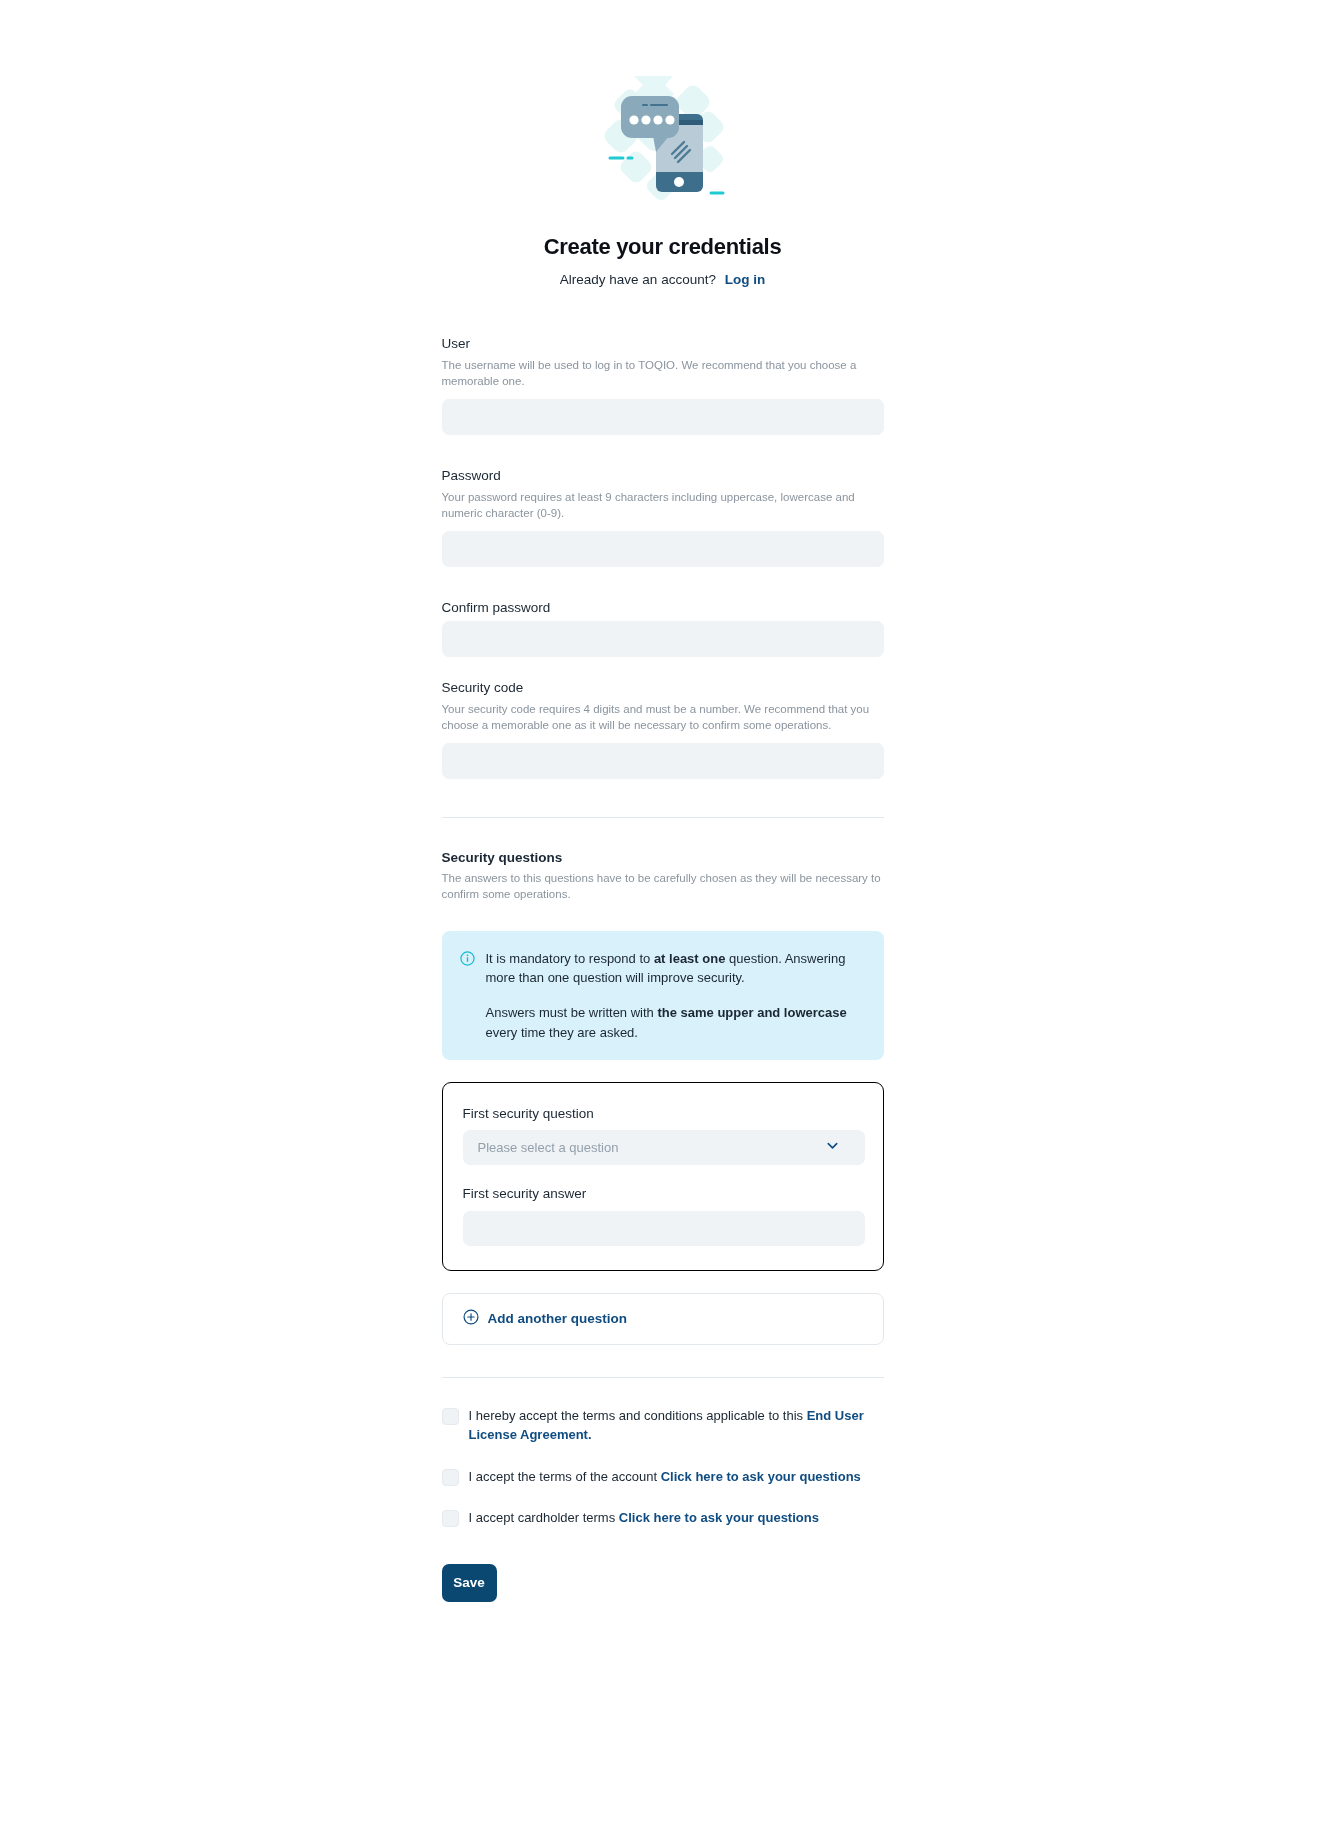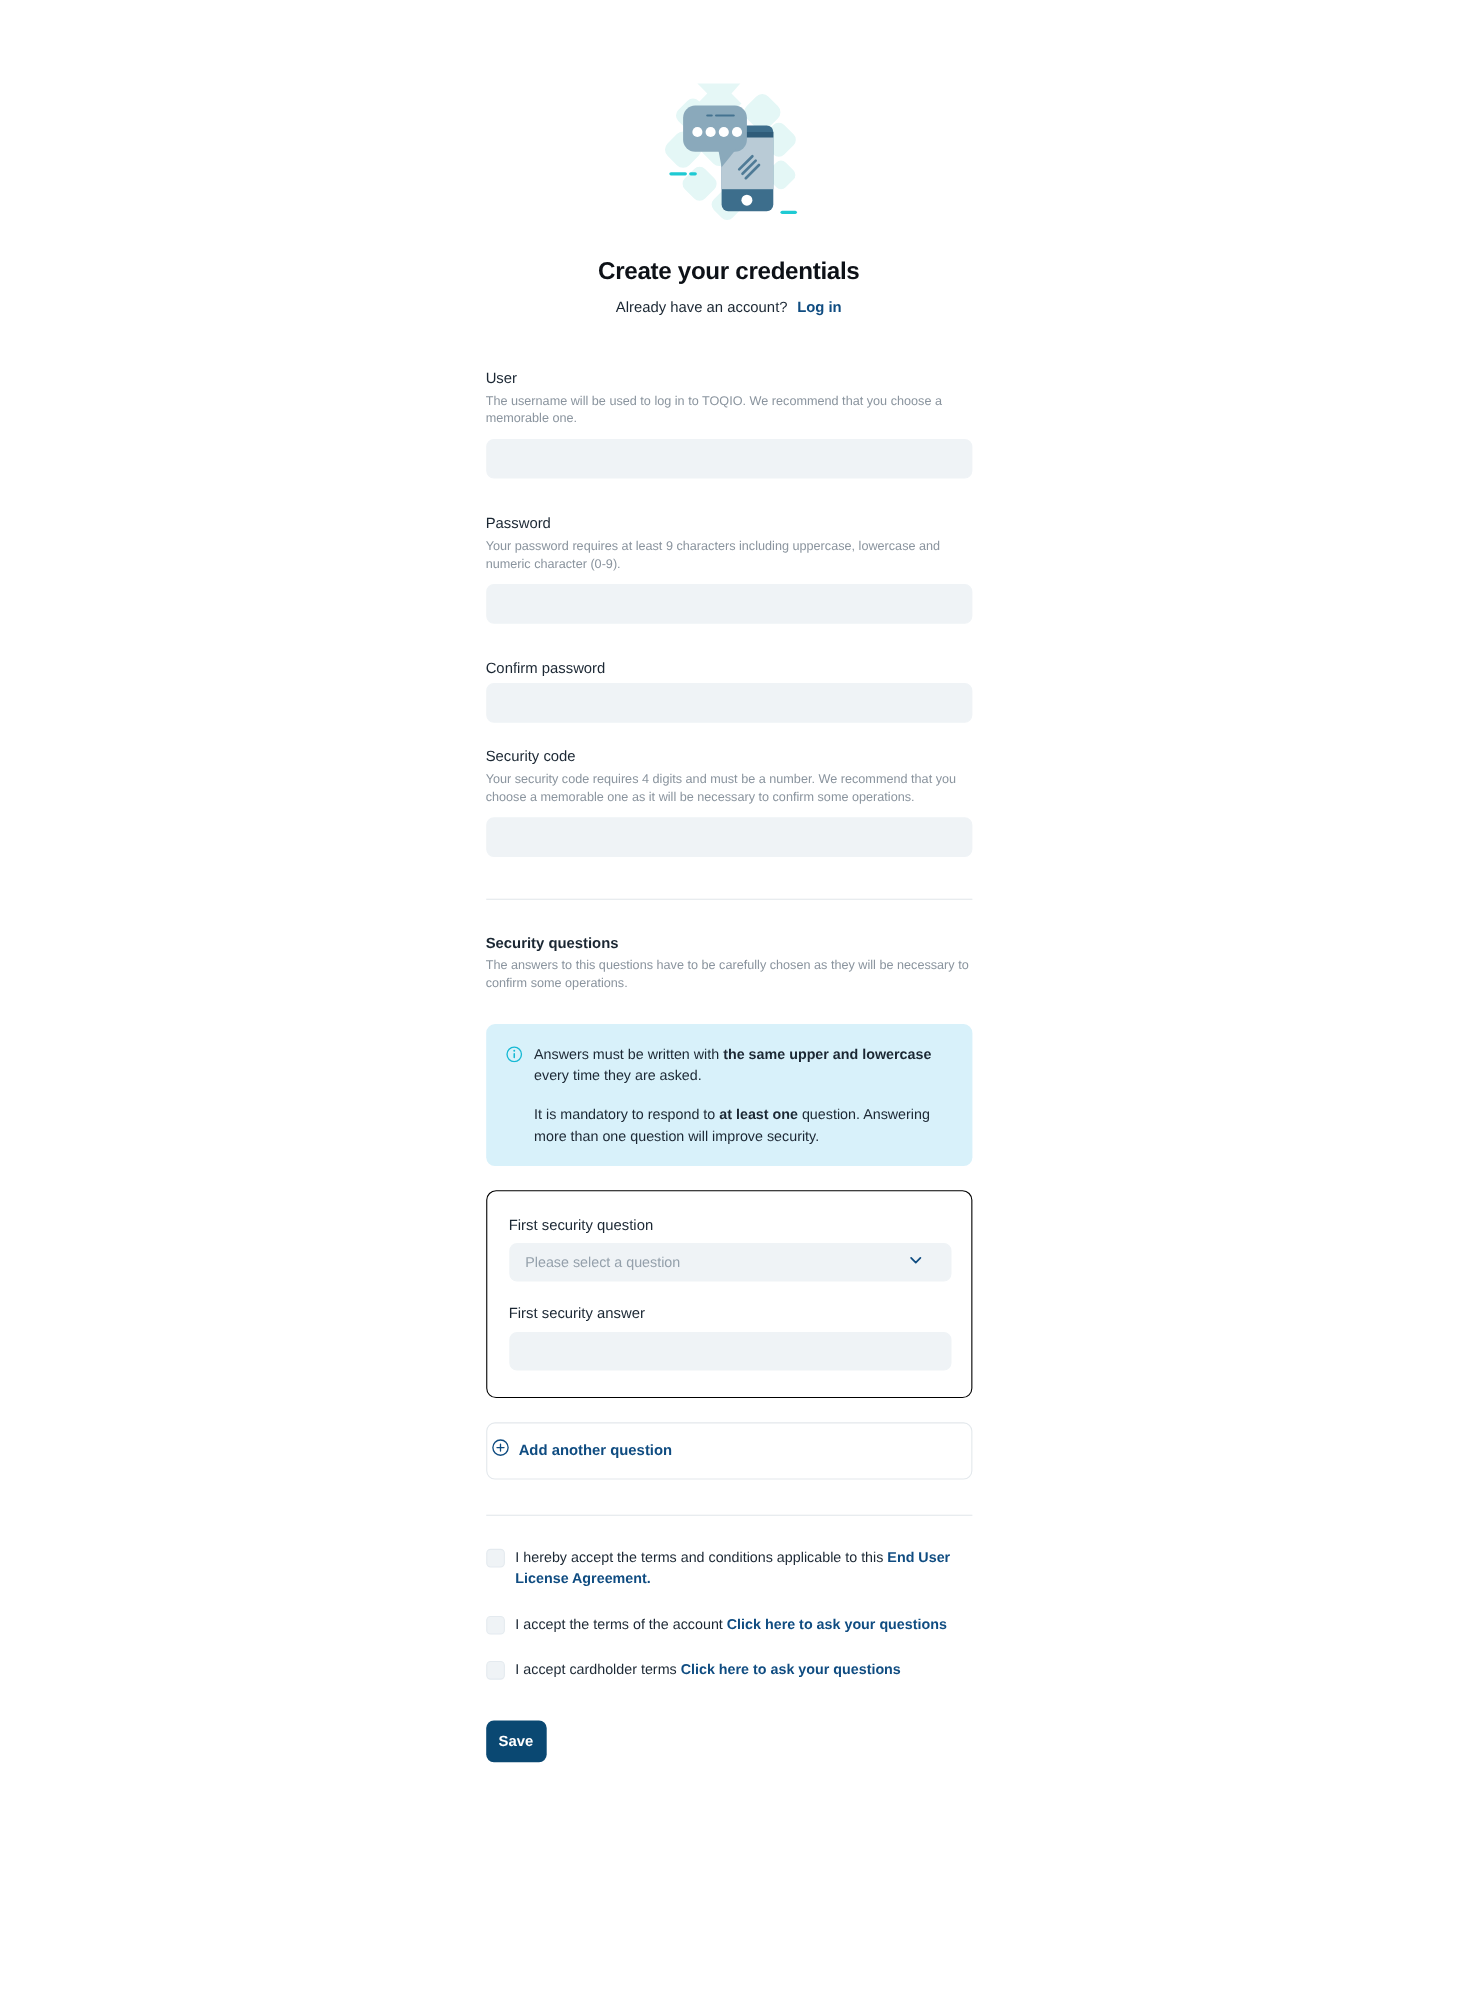--- a/index.html
+++ b/index.html
@@ -158,21 +158,21 @@
 
   
   .add-btn {
     width: 442px;
     height: 52px;
     border: 1px solid #e3e8ec;
     border-radius: 8px;
     background: #fff;
     display: flex;
     align-items: center;
-    padding-left: 4px;
+    padding-left: 20px;
     gap: 9px;
     cursor: pointer;
   }
   .add-btn-label {
     font-size: 13.5px;
     font-weight: bold;
     color: #0f4c81;
   }
 
   
@@ -315,22 +315,22 @@
 
     <div class="banner">
       <span class="banner-icon">
         <svg width="15" height="15" viewBox="0 0 16 16" xmlns="http://www.w3.org/2000/svg">
           <circle cx="8" cy="8" r="7" fill="none" stroke="#16b9d4" stroke-width="1.3"></circle>
           <circle cx="8" cy="4.6" r="0.95" fill="#16b9d4"></circle>
           <rect x="7.25" y="6.6" width="1.5" height="5.1" rx="0.7" fill="#16b9d4"></rect>
         </svg>
       </span>
       <div class="banner-body">
+        <p class="banner-p"><span>It is mandatory to respond to </span><b>at least one</b><span> question. Answering more than one question will improve security.</span></p>
         <p class="banner-p"><span>Answers must be written with </span><b>the same upper and lowercase</b><span> every time they are asked.</span></p>
-        <p class="banner-p"><span>It is mandatory to respond to </span><b>at least one</b><span> question. Answering more than one question will improve security.</span></p>
       </div>
     </div>
 
     <div style="height:22px"></div>
 
     <div class="card">
       <div class="field-label">First security question</div>
       <div class="select">
         <span class="select-value">Please select a question</span>
         <span>

